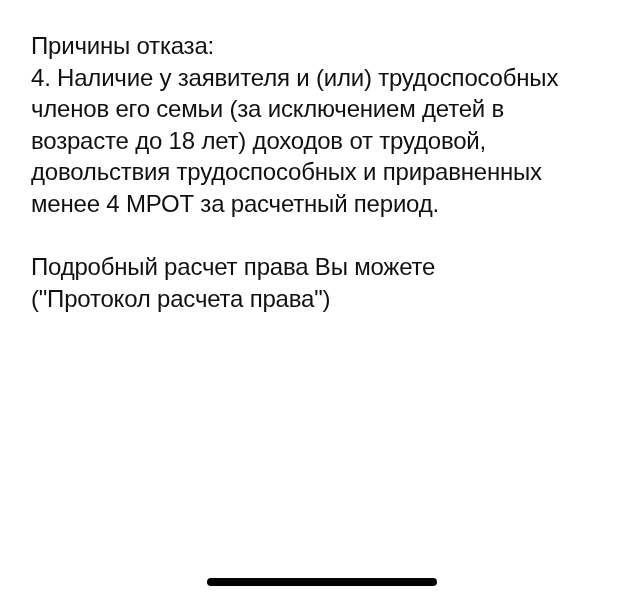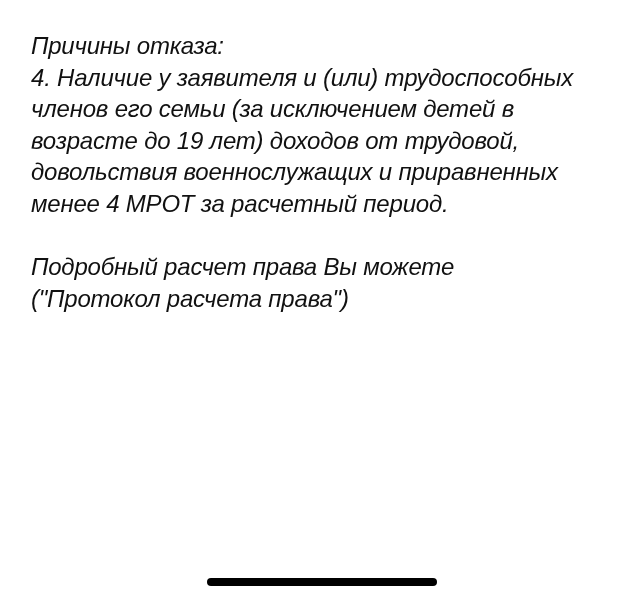--- a/index.html
+++ b/index.html
@@ -16,21 +16,20 @@
     color: #111111;
   }
   .content {
     position: absolute;
     left: 31px;
     top: 30px;
     width: 590px;
     font-size: 24px;
     line-height: 31.6px;
     letter-spacing: -0.2px;
-    font-style: italic;
   }
   .line {
     display: block;
     white-space: nowrap;
   }
   .spacer {
     display: block;
     height: 31.6px;
   }
   .home-indicator {
@@ -44,22 +43,22 @@
   }
 </style>
 </head>
 <body>
 
 <div class="content">
   <span class="line">Причины отказа:</span>
   <div>
     <span class="line">4. Наличие у заявителя и (или) трудоспособных</span>
     <span class="line">членов его семьи (за исключением детей в</span>
-    <span class="line">возрасте до 19 лет) доходов от трудовой,</span>
-    <span class="line">довольствия военнослужащих и приравненных</span>
+    <span class="line">возрасте до 18 лет) доходов от трудовой,</span>
+    <span class="line">довольствия трудоспособных и приравненных</span>
     <span class="line">менее 4 МРОТ за расчетный период.</span>
   </div>
   <span class="spacer"></span>
   <div>
     <span class="line">Подробный расчет права Вы можете</span>
     <span class="line">("Протокол расчета права")</span>
   </div>
 </div>
 
 <div class="home-indicator"></div>

